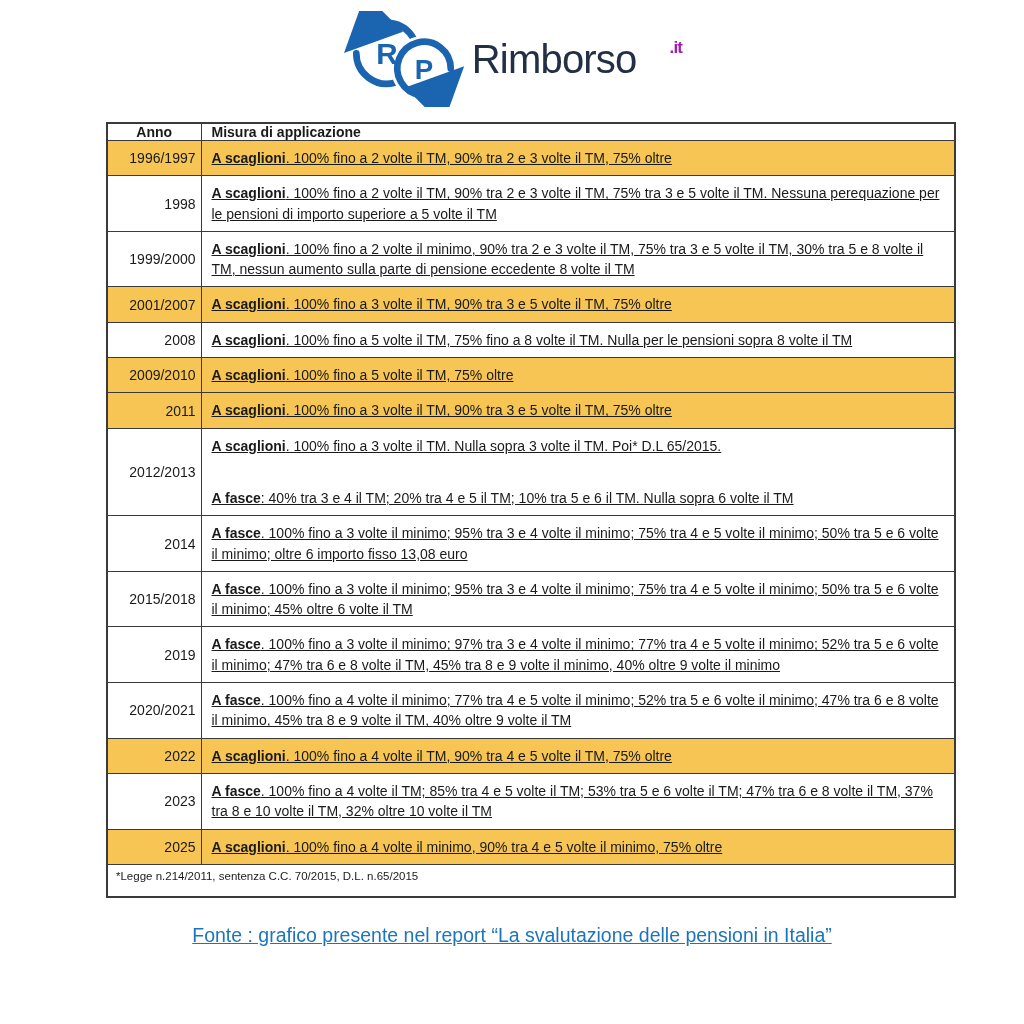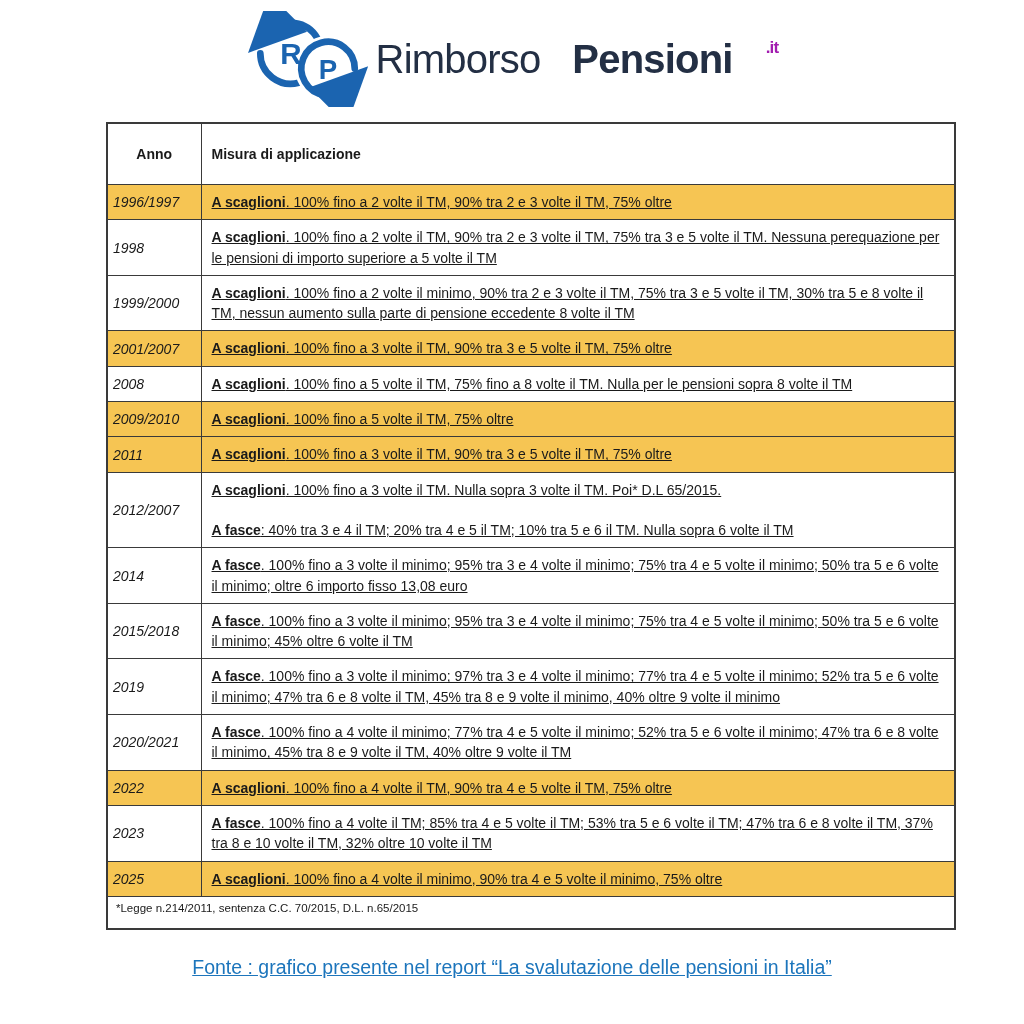--- a/index.html
+++ b/index.html
@@ -19,27 +19,27 @@
   .logo-mark{flex:0 0 auto;margin-right:6px;}
   .brand{display:flex;align-items:flex-start;font-size:40px;letter-spacing:-0.8px;color:var(--navy);line-height:1.2;gap:32px;}
   .brand .reg{font-weight:400;}
   .brand .bold{font-weight:700;}
   .brand .tld{font-size:17px;font-weight:700;color:#a21caf;margin-top:3px;margin-left:1px;}
 
   
   .tablewrap{width:850px;margin:26px 0 0 106px;}
   table{border-collapse:collapse;width:850px;border:2px solid var(--border);}
   th,td{border:1.5px solid var(--border);}
-  th{font-size:14px;font-weight:700;padding:22px 10px;text-align:left;vertical-align:middle;}
+  th{font-size:14px;font-weight:700;padding:0 10px;text-align:left;vertical-align:middle;}
   th.anno{width:94px;text-align:center;}
-  td.anno{width:94px;text-align:left;font-size:14px;vertical-align:middle;padding:7px 5px;font-style:italic;}
+  td.anno{width:94px;text-align:right;font-size:14px;vertical-align:middle;padding:7px 5px;}
   td.misura{font-size:14px;padding:7px 10px;line-height:1.45;vertical-align:middle;}
   tr.hl td{background:var(--hl);}
   p.m{margin:0;text-decoration:underline;}
-  p.m + p.m{margin-top:20px;}
+  p.m + p.m{margin-top:32px;}
   tfoot td{font-size:11.5px;padding:5px 8px 14px;vertical-align:top;border-radius:15px;}
 
   
   .caption{color:var(--caption);font-size:19.5px;text-align:center;margin-top:26px;text-decoration:underline;}
 </style>
 </head>
 <body>
 
 <div class="page">
 
@@ -53,21 +53,20 @@
 
       <path d="M 15 44 A 32 32 0 1 0 24.4 21.4" fill="none" stroke="#1b64b0" stroke-width="7" stroke-linecap="round" marker-end="url(#ah)"></path>
 
       <circle cx="86" cy="60" r="28" fill="#ffffff" stroke="#ffffff" stroke-width="13"></circle>
       <path d="M 114 60 A 28 28 0 1 0 105.8 79.8" fill="none" stroke="#1b64b0" stroke-width="7" stroke-linecap="round" marker-end="url(#ah)"></path>
       <text x="47" y="55" text-anchor="middle" font-family="Liberation Sans, sans-serif" font-size="31" font-weight="bold" fill="#1b64b0">R</text>
       <text x="86" y="71" text-anchor="middle" font-family="Liberation Sans, sans-serif" font-size="29" font-weight="bold" fill="#1b64b0">P</text>
     </svg>
     <div class="brand">
       <span class="reg">Rimborso</span>
-        <span class="bold">Pensioni</span>
         <span class="tld">.it</span>
     </div>
   </div>
 
   <div class="tablewrap">
     <table>
       <thead>
         <tr>
           <th class="anno">Anno</th>
           <th class="misura">Misura di applicazione</th>
@@ -110,21 +109,21 @@
               <p class="m"><b>A scaglioni</b>. 100% fino a 5 volte il TM, 75% oltre</p>
             </td>
   </tr>
           <tr class="hl">
     <td class="anno">2011</td>
     <td class="misura">
               <p class="m"><b>A scaglioni</b>. 100% fino a 3 volte il TM, 90% tra 3 e 5 volte il TM, 75% oltre</p>
             </td>
   </tr>
           <tr>
-    <td class="anno">2012/2007</td>
+    <td class="anno">2012/2013</td>
     <td class="misura">
               <p class="m"><b>A scaglioni</b>. 100% fino a 3 volte il TM. Nulla sopra 3 volte il TM. Poi* D.L 65/2015.</p>
               <p class="m"><b>A fasce</b>: 40% tra 3 e 4 il TM; 20% tra 4 e 5 il TM; 10% tra 5 e 6 il TM. Nulla sopra 6 volte il TM</p>
             </td>
   </tr>
           <tr>
     <td class="anno">2014</td>
     <td class="misura">
               <p class="m"><b>A fasce</b>. 100% fino a 3 volte il minimo; 95% tra 3 e 4 volte il minimo; 75% tra 4 e 5 volte il minimo; 50% tra 5 e 6 volte il minimo; oltre 6 importo fisso 13,08 euro</p>
             </td>

